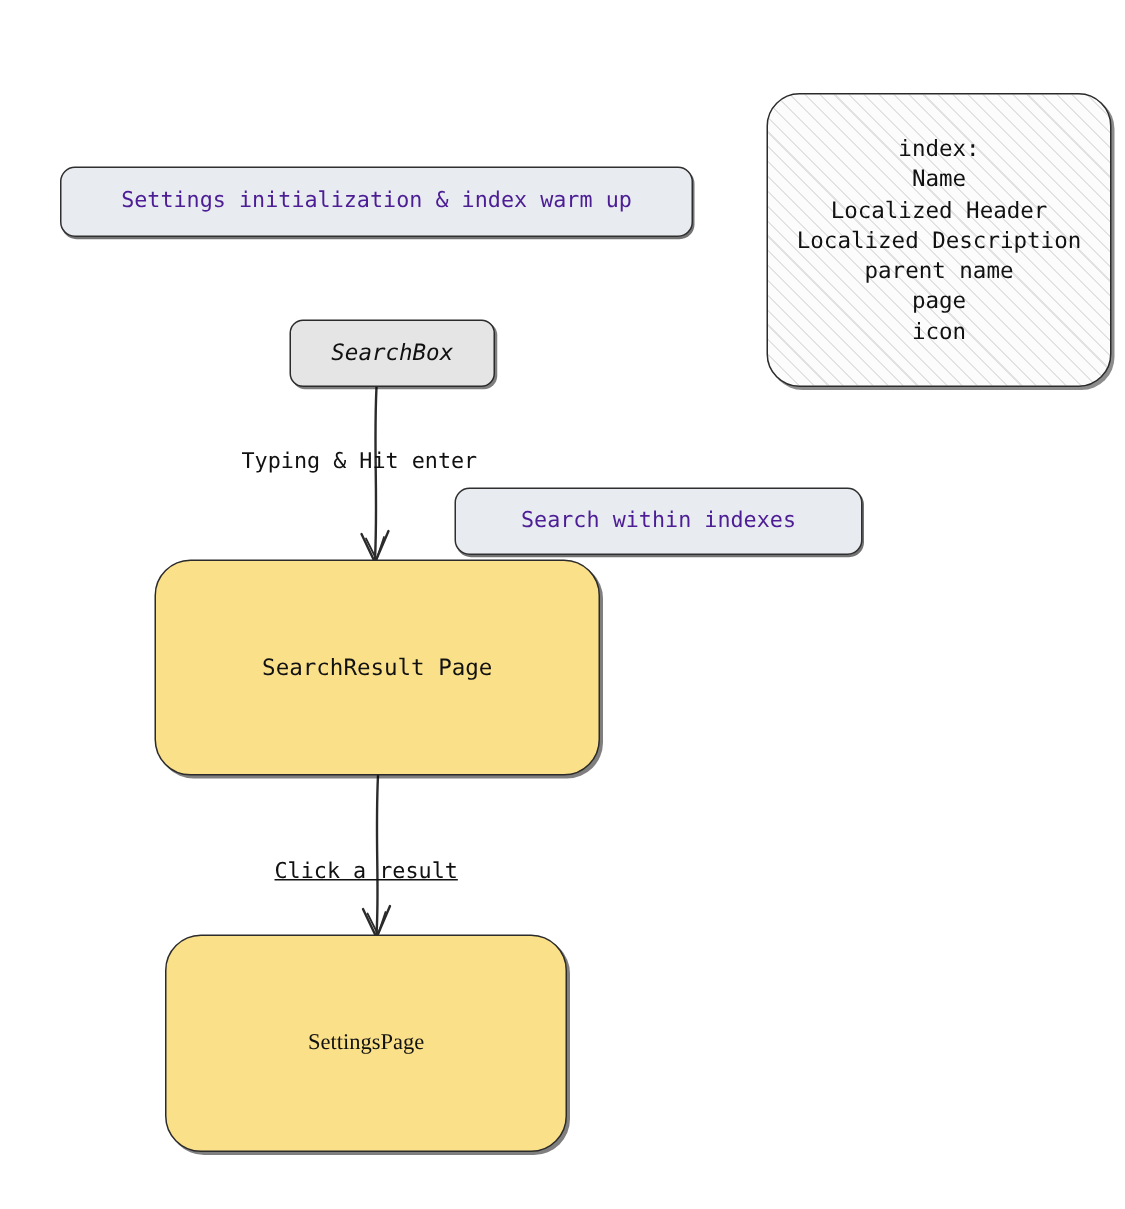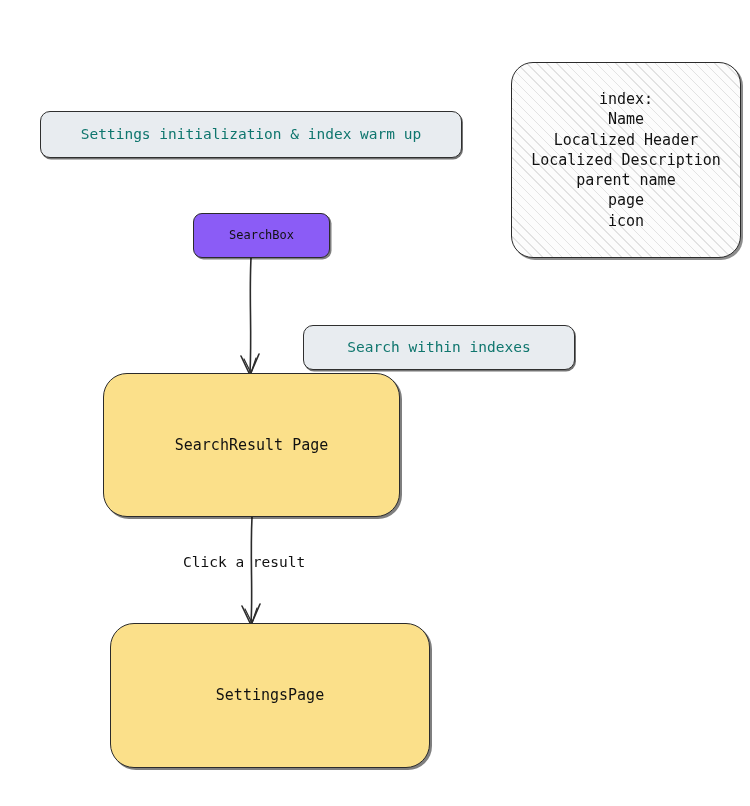--- a/index.html
+++ b/index.html
@@ -29,40 +29,41 @@
     font-family: "DejaVu Sans Mono", monospace;
     line-height: 1.35;
     white-space: pre-line;
   }
   
   .note {
     background: #e8ecf0;
     border: 1.6px solid #2f2f2f;
     border-radius: 10px;
     font-size: 14.5px;
-    color: #0f766e;
+    color: #4c1d95;
     padding: 6px 12px;
     box-shadow: 1px 1.5px 0 rgba(0,0,0,0.55);
   }
   
   .yellow {
     background: #fbe08a;
     border: 1.8px solid #2b2b2b;
     border-radius: 24px;
     font-size: 15px;
     color: #111;
     box-shadow: 2px 2px 0 rgba(0,0,0,0.5);
   }
   .yellow-small {
-    background: #8b5cf6;
+    background: #e5e5e5;
     border: 1.6px solid #2b2b2b;
     border-radius: 9px;
-    font-size: 12px;
+    font-size: 15px;
     color: #111;
     box-shadow: 1.5px 1.5px 0 rgba(0,0,0,0.5);
+    font-style: italic;
   }
   
   .hatch {
     border: 1.8px solid #2b2b2b;
     border-radius: 22px;
     font-size: 15px;
     color: #111;
     background-color: #fcfcfc;
     background-image: repeating-linear-gradient(
       45deg,
@@ -122,29 +123,30 @@
 Localized Description
 parent name
 page
 icon</span>
   </div>
 
   <div class="node yellow-small" style="left:193px; top:213px; width:137px; height:45px;">
     <span>SearchBox</span>
   </div>
 
+  <div class="edge-label" style="left:161px; top:300px;">Typing &amp; Hit enter</div>
 
   <div class="node note" style="left:303px; top:325px; width:272px; height:45px;">
     <span>Search within indexes</span>
   </div>
 
   <div class="node yellow" style="left:103px; top:373px; width:297px; height:144px;">
     <span>SearchResult Page</span>
   </div>
 
-  <div class="edge-label" style="left:183px; top:554px;">Click a result</div>
+  <div class="edge-label" style="left:183px; top:573px;text-decoration:underline;">Click a result</div>
 
-  <div class="node yellow" style="left:110px; top:623px; width:320px; height:145px;">
+  <div class="node yellow" style="left:110px; top:623px; width:268px; height:145px;font-family:Liberation Serif, serif;">
     <span>SettingsPage</span>
   </div>
 
 
 </div>
 
 </body></html>

